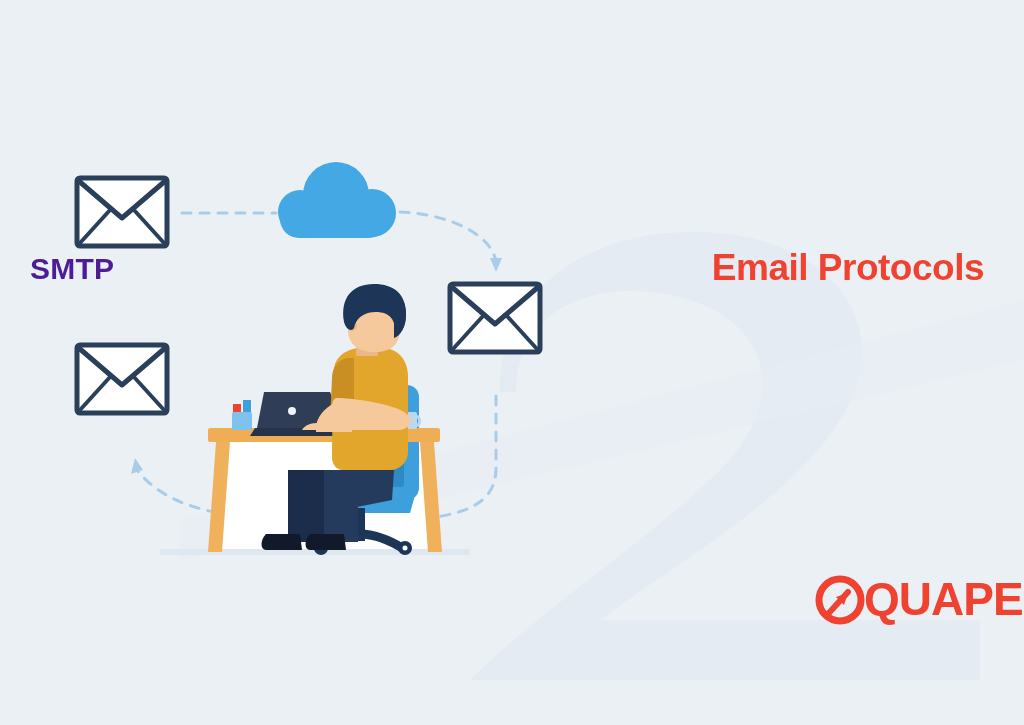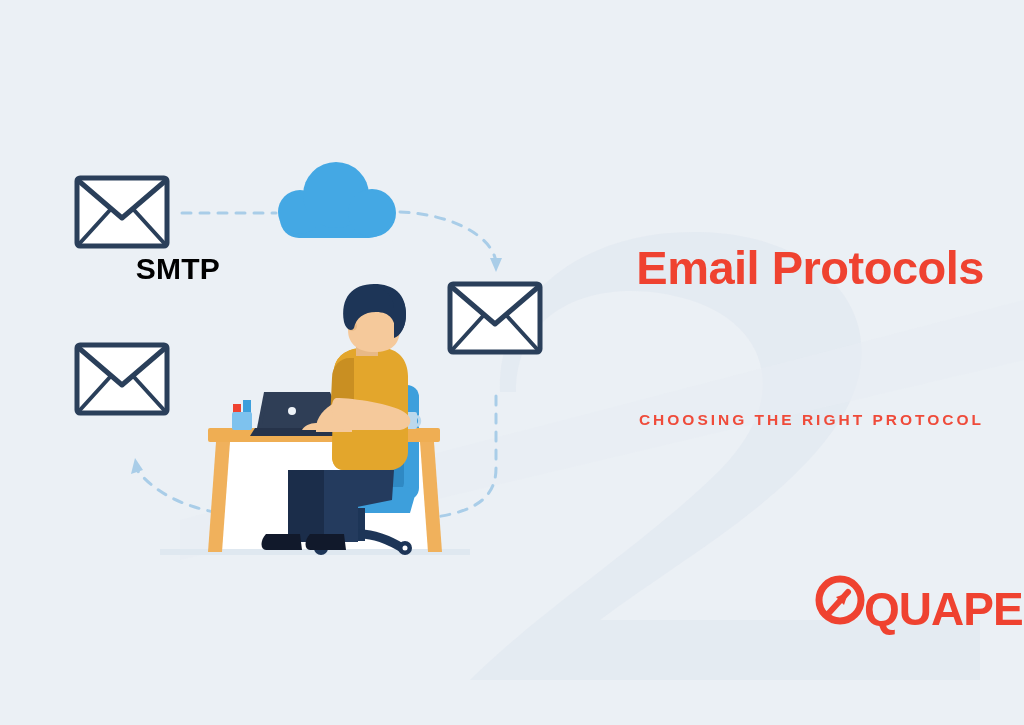--- a/index.html
+++ b/index.html
@@ -20,21 +20,21 @@
   svg.layer { pointer-events:none; }
 
   
   .title-block {
     position:absolute;
     left:556px; top:240px;
     width:428px;
     text-align:right;
   }
   .title-line {
-    font-size:47px;
+    font-size:37px;
     font-weight:bold;
     color:#ef4230;
     line-height:56px;
     letter-spacing:-0.5px;
     white-space:nowrap;
   }
   .subtitle-block {
     position:absolute;
     left:556px; top:405px;
     width:428px;
@@ -56,31 +56,30 @@
     width:170px; height:58px;
   }
   .logo-text {
     position:absolute;
     left:52px; top:2px;
     font-size:46px;
     font-weight:bold;
     color:#ef4230;
     letter-spacing:-1px;
     line-height:50px;
-    margin-top:10px;
   }
 
   
   .proto-label {
     position:absolute;
     font-size:30px;
     font-weight:bold;
-    color:#000000;
+    color:#4c1d95;
     letter-spacing:0.2px;
-    text-align:right;
+    text-align:left;
     white-space:nowrap;
   }
   #label-smtp { left:30px; top:252px; width:190px; }
   #label-pop3 { left:30px; top:417px; width:190px; }
   #label-imap { left:400px; top:358px; width:190px; }
 </style>
 </head>
 <body>
 
 <div id="canvas">
@@ -244,21 +243,20 @@
     </g>
   </svg>
 
   <div class="proto-label" id="label-smtp">SMTP</div>
 
   <div class="title-block">
     <div class="title-line">Email Protocols</div>
   </div>
 
   <div class="subtitle-block">
-    <div class="subtitle-line">CHOOSING THE RIGHT PROTOCOL</div>
   </div>
 
   <div class="logo">
     <svg width="60" height="58" viewBox="0 0 60 58">
       <circle cx="28" cy="28" r="21" fill="none" stroke="#ef4230" stroke-width="7"></circle>
       <path d="M36 20 L16 42" stroke="#ef4230" stroke-width="6" stroke-linecap="round"></path>
       <path d="M24 25 L36 21 L32 33 Z" fill="#ef4230"></path>
     </svg>
     <div class="logo-text">QUAPE</div>
   </div>

